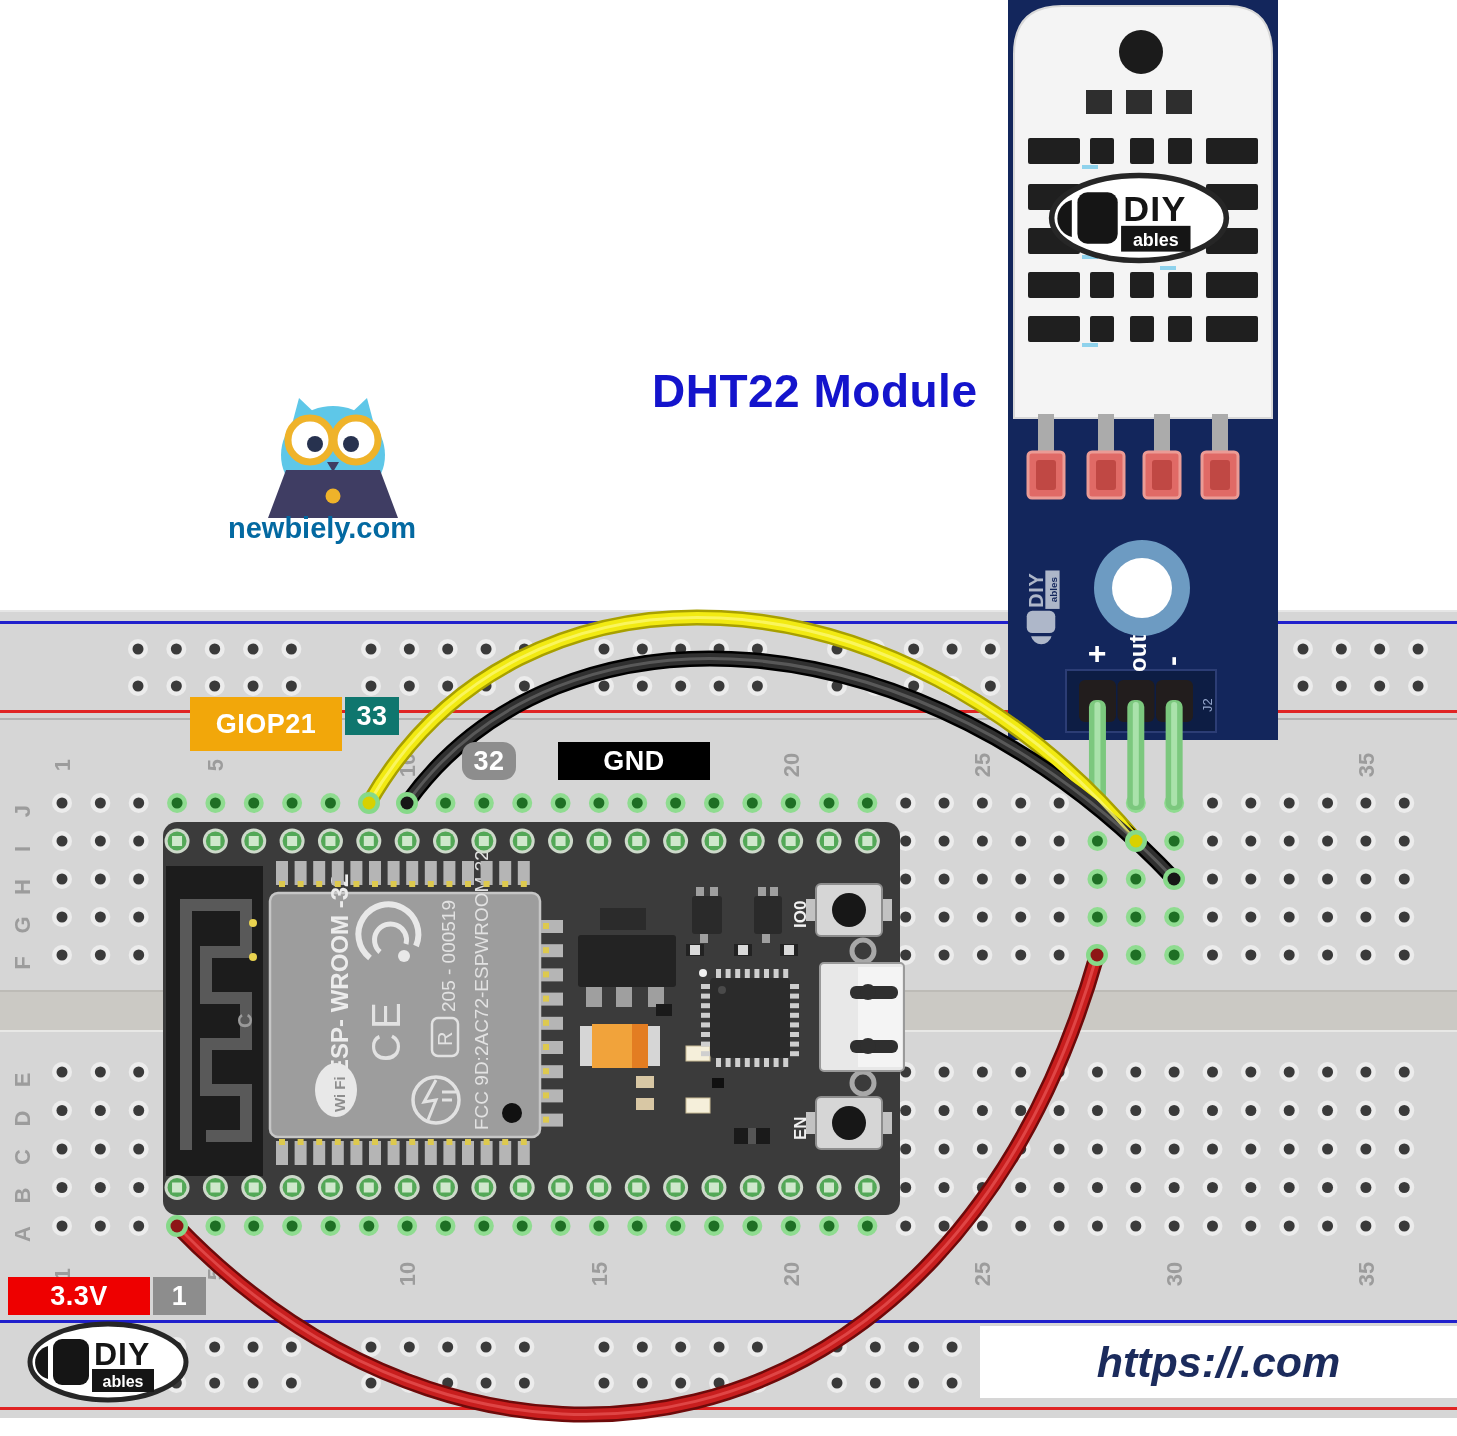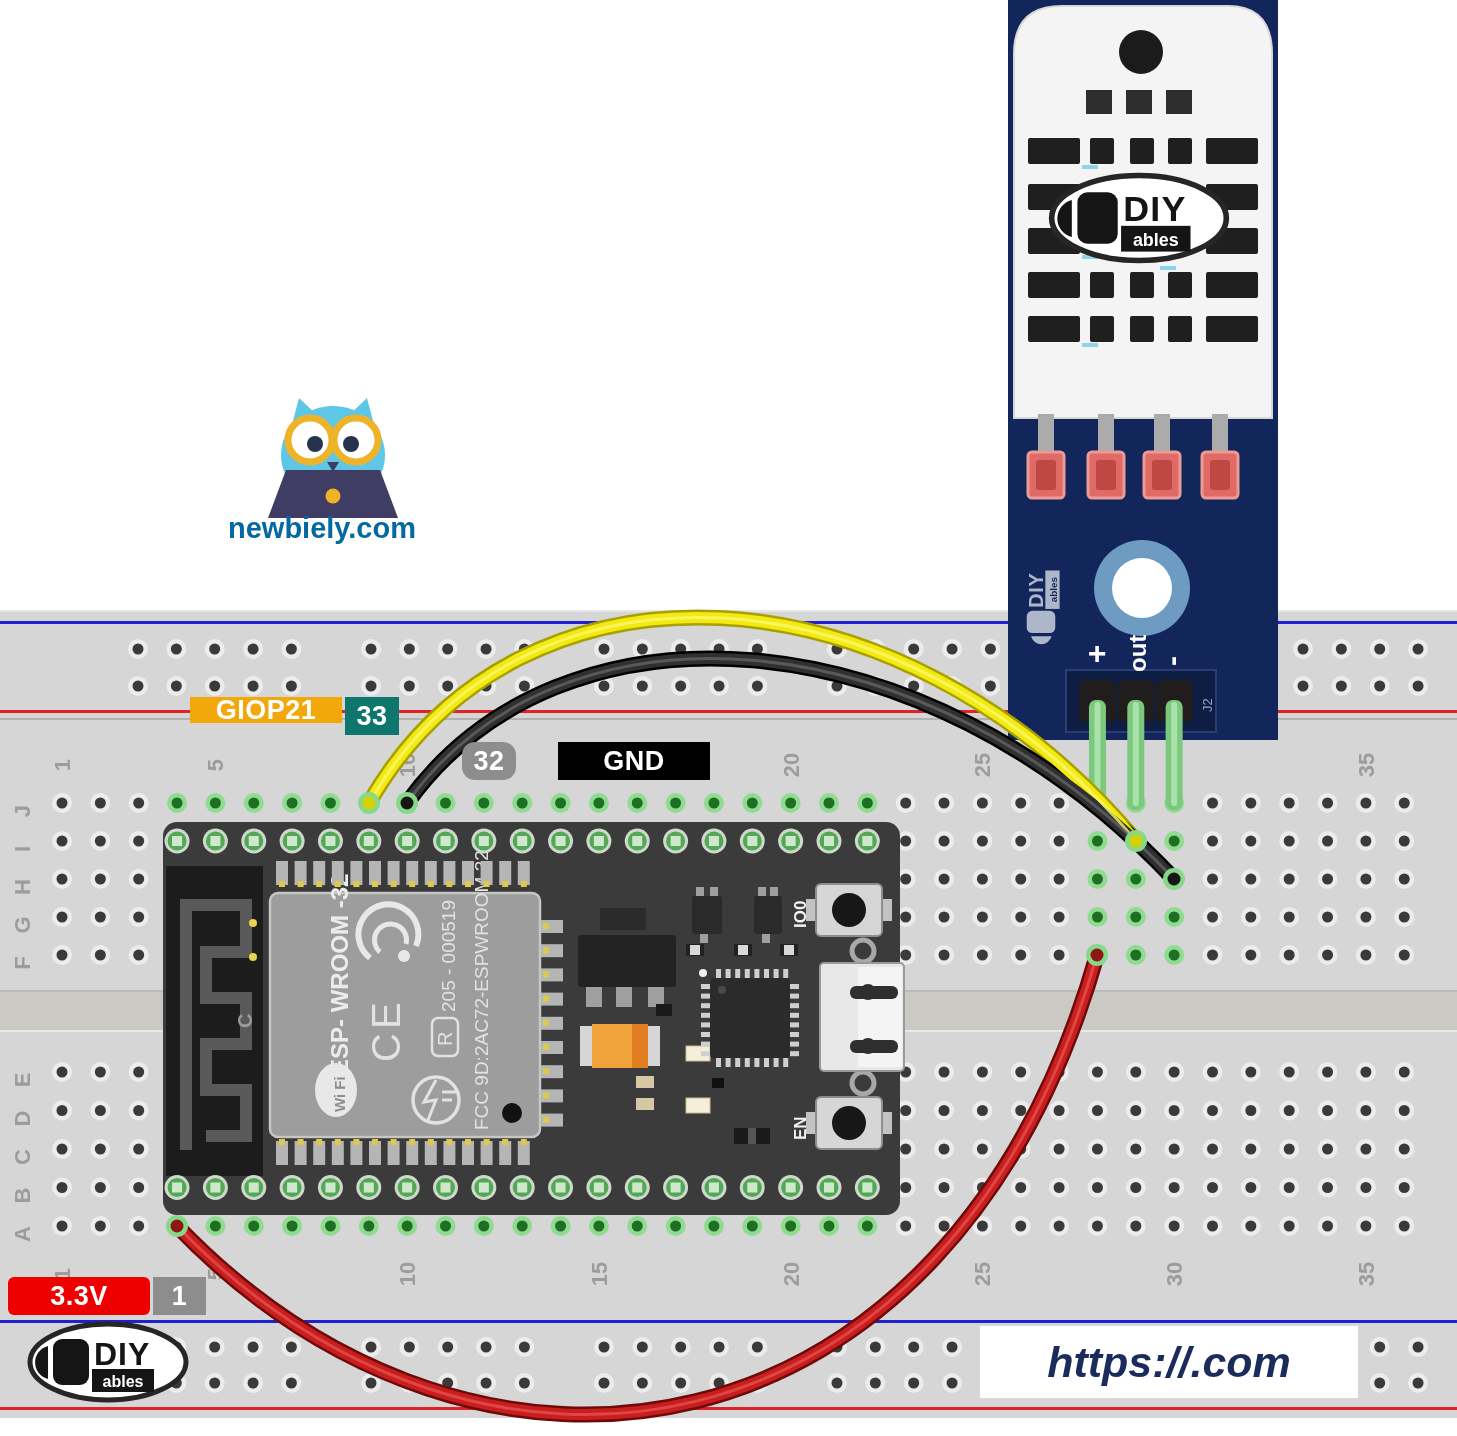--- a/index.html
+++ b/index.html
@@ -6,21 +6,21 @@
   #stage{position:relative;width:1457px;height:1436px;overflow:hidden;background:#ffffff;}
   #board{position:absolute;left:0;top:610px;width:1457px;height:808px;background:#d6d6d6;}
   .hline{position:absolute;left:0;width:1457px;}
   #scene{position:absolute;left:0;top:0;width:1457px;height:1436px;z-index:10;}
   .lbl{position:absolute;display:flex;align-items:center;justify-content:center;
        font-weight:bold;color:#fff;font-size:27px;z-index:40;letter-spacing:0.5px;}
   #title{position:absolute;left:652px;top:364px;font-size:46px;font-weight:bold;
          color:#1414cc;z-index:40;letter-spacing:0.5px;}
   #mascot-text{position:absolute;left:202px;top:512px;width:240px;text-align:center;
          font-size:29px;font-weight:bold;color:#0369a1;z-index:40;}
-  #urlbox{position:absolute;left:980px;top:1326px;width:378px;height:72px;background:#ffffff;
+  #urlbox{position:absolute;left:980px;top:1326px;width:477px;height:72px;background:#ffffff;
          display:flex;align-items:center;justify-content:center;z-index:40;
          font-style:italic;font-weight:bold;font-size:43px;}
   #urlbox .navy{color:#1b2b5c;} #urlbox .cyan{color:#55c3ea;}
 </style>
 </head>
 <body>
 
 <div id="stage">
 
   <div id="board">
@@ -1473,26 +1473,27 @@
           <ellipse cx="0" cy="0" rx="78" ry="38" fill="#ffffff" stroke="#262626" stroke-width="5"></ellipse>
           <path d="M-60,-16 A17,17 0 0 0 -60,17 Z" fill="#151515"></path>
           <rect x="-55" y="-23" width="36" height="46" rx="9" fill="#151515"></rect>
           <text x="-14" y="3" font-size="32" fill="#151515" font-family="&quot;Liberation Sans&quot;, sans-serif" font-weight="bold" letter-spacing="1">DIY</text>
           <rect x="-16" y="7" width="62" height="23" fill="#151515"></rect>
           <text x="15" y="25" font-size="16" fill="#ffffff" font-family="&quot;Liberation Sans&quot;, sans-serif" font-weight="bold" text-anchor="middle">ables</text>
         </g>
       </g>
   </svg>
 
-  <div class="lbl" style="left:190px;top:697px;width:152px;height:26px;background:#f2a70a;">GIOP21</div>
+  <div class="lbl" style="left:190px;top:697px;width:152px;height:54px;background:#f2a70a;">GIOP21</div>
   <div class="lbl" style="left:345px;top:697px;width:54px;height:38px;background:#0f766e;">33</div>
   <div class="lbl" style="left:462px;top:742px;width:54px;height:38px;background:#8d8d8d;border-radius:13px;">32</div>
   <div class="lbl" style="left:519px;top:742px;width:152px;height:38px;background:#000000;margin-left:39px;">GND</div>
-  <div class="lbl" style="left:8px;top:1277px;width:142px;height:38px;background:#ee0000;border-radius:6px;">3.3V</div>
+  <div class="lbl" style="left:8px;top:1277px;width:142px;height:38px;background:#ee0000;">3.3V</div>
   <div class="lbl" style="left:153px;top:1277px;width:53px;height:38px;background:#8d8d8d;">1</div>
 
+  <div id="title">DHT22 Module</div>
   <div id="mascot-text">newbiely.com</div>
 
   <div id="urlbox">
     <span class="navy">https://</span>
       <span class="navy">.com</span>
   </div>
 </div>
 
 </body></html>

